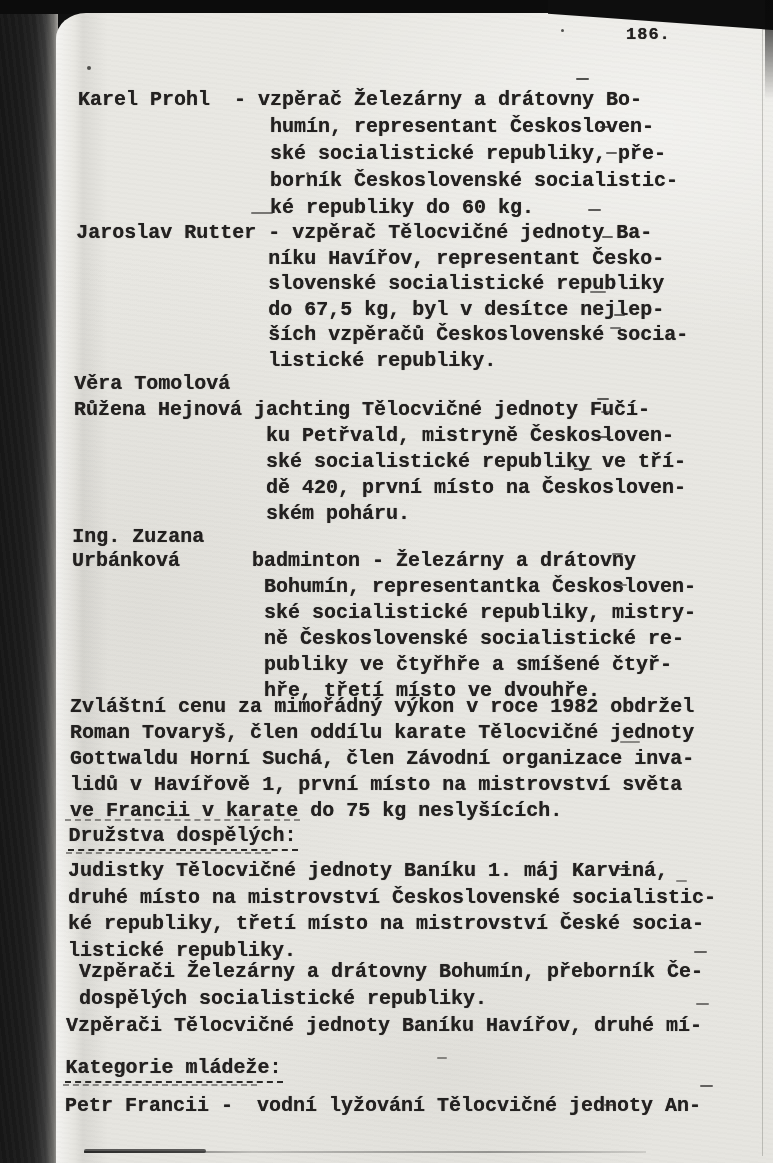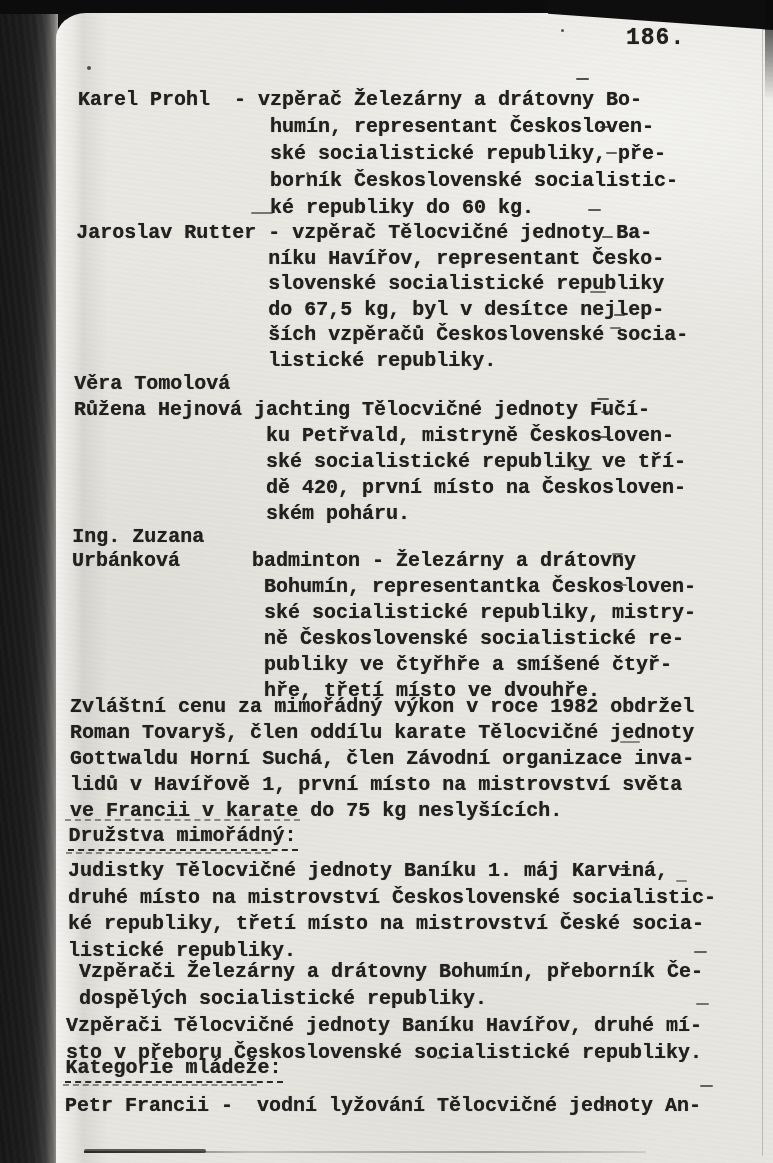--- a/index.html
+++ b/index.html
@@ -44,21 +44,21 @@
   .block{position:absolute;white-space:pre;}
   .tl{white-space:pre;}
   .heading-text{position:relative;display:inline-block;padding:0 2px 2px 0;
     border-bottom:2.5px dashed #2b2a28;}
   .h0 .heading-text::before{content:"";position:absolute;left:-3px;right:-2px;top:-5px;
     border-top:2px dashed rgba(43,42,40,.5);}
   .heading-text::after{content:"";position:absolute;left:-2px;right:12%;bottom:-5px;
     border-top:2px dashed rgba(43,42,40,.5);}
 
   .page-number{position:absolute;left:626px;top:25px;z-index:2;color:#232120;
-    font-size:23px;font-weight:700;letter-spacing:1px;text-shadow:0 0 .7px rgba(30,28,26,.8);}
+    font-size:17px;font-weight:700;letter-spacing:1px;text-shadow:0 0 .7px rgba(30,28,26,.8);}
 
   
   .art{position:absolute;background:#2b2a28;border-radius:1px;z-index:2;}
   .dot{border-radius:50%;}
   .bline{position:absolute;left:84px;top:1151px;width:562px;height:2px;z-index:2;
     background:linear-gradient(to right,rgba(30,30,30,.8),rgba(30,30,30,.2) 30%,rgba(30,30,30,.4) 72%,rgba(30,30,30,.12));}
   .bchunk{position:absolute;left:84px;top:1149px;width:122px;height:4px;z-index:2;
     background:rgba(30,30,30,.7);border-radius:2px;}
 </style>
 </head>
@@ -75,24 +75,24 @@
   <div class="page-number">186.</div>
 
   <div class="doc" id="doc">
       <div class="block" style="top: 86px; left: 78px;"><div class="tl" style="line-height: 27px; padding-left: 0ch;">Karel Prohl  - vzpěrač Železárny a drátovny Bo-</div><div class="tl" style="line-height: 27px; padding-left: 16ch;">humín, representant Českosloven-</div><div class="tl" style="line-height: 27px; padding-left: 16ch;">ské socialistické republiky, pře-</div><div class="tl" style="line-height: 27px; padding-left: 16ch;">borník Československé socialistic-</div><div class="tl" style="line-height: 27px; padding-left: 16ch;">ké republiky do 60 kg.</div></div>
       <div class="block" style="top: 220px; left: 76.258px;"><div class="tl" style="line-height: 25.5px; padding-left: 0ch;">Jaroslav Rutter - vzpěrač Tělocvičné jednoty Ba-</div><div class="tl" style="line-height: 25.5px; padding-left: 16ch;">níku Havířov, representant Česko-</div><div class="tl" style="line-height: 25.5px; padding-left: 16ch;">slovenské socialistické republiky</div><div class="tl" style="line-height: 25.5px; padding-left: 16ch;">do 67,5 kg, byl v desítce nejlep-</div><div class="tl" style="line-height: 25.5px; padding-left: 16ch;">ších vzpěračů Československé socia-</div><div class="tl" style="line-height: 25.5px; padding-left: 16ch;">listické republiky.</div></div>
       <div class="block" style="top: 371px; left: 74.295px;"><div class="tl" style="line-height: 26px; padding-left: 0ch;">Věra Tomolová</div></div>
       <div class="block" style="top: 397px; left: 73.957px;"><div class="tl" style="line-height: 26px; padding-left: 0ch;">Růžena Hejnová jachting Tělocvičné jednoty Fučí-</div><div class="tl" style="line-height: 26px; padding-left: 16ch;">ku Petřvald, mistryně Českosloven-</div><div class="tl" style="line-height: 26px; padding-left: 16ch;">ské socialistické republiky ve tří-</div><div class="tl" style="line-height: 26px; padding-left: 16ch;">dě 420, první místo na Českosloven-</div><div class="tl" style="line-height: 26px; padding-left: 16ch;">ském poháru.</div></div>
       <div class="block" style="top: 524px; left: 72.306px;"><div class="tl" style="line-height: 26px; padding-left: 0ch;">Ing. Zuzana</div></div>
       <div class="block" style="top: 548px; left: 71.994px;"><div class="tl" style="line-height: 26px; padding-left: 0ch;">Urbánková      badminton - Železárny a drátovny</div><div class="tl" style="line-height: 26px; padding-left: 16ch;">Bohumín, representantka Českosloven-</div><div class="tl" style="line-height: 26px; padding-left: 16ch;">ské socialistické republiky, mistry-</div><div class="tl" style="line-height: 26px; padding-left: 16ch;">ně Československé socialistické re-</div><div class="tl" style="line-height: 26px; padding-left: 16ch;">publiky ve čtyřhře a smíšené čtyř-</div><div class="tl" style="line-height: 26px; padding-left: 16ch;">hře, třetí místo ve dvouhře.</div></div>
       <div class="block" style="top: 694px; left: 70.096px;"><div class="tl" style="line-height: 26px; padding-left: 0ch;">Zvláštní cenu za mimořádný výkon v roce 1982 obdržel</div><div class="tl" style="line-height: 26px; padding-left: 0ch;">Roman Tovaryš, člen oddílu karate Tělocvičné jednoty</div><div class="tl" style="line-height: 26px; padding-left: 0ch;">Gottwaldu Horní Suchá, člen Závodní organizace inva-</div><div class="tl" style="line-height: 26px; padding-left: 0ch;">lidů v Havířově 1, první místo na mistrovství světa</div><div class="tl" style="line-height: 26px; padding-left: 0ch;">ve Francii v karate do 75 kg neslyšících.</div></div>
-      <div class="block heading h0" style="top: 824px; left: 68.406px;"><span class="heading-text">Družstva mimořádný:</span></div>
+      <div class="block heading h0" style="top: 824px; left: 68.406px;"><span class="heading-text">Družstva dospělých:</span></div>
       <div class="block" style="top: 858px; left: 67.964px;"><div class="tl" style="line-height: 26.7px; padding-left: 0ch;">Judistky Tělocvičné jednoty Baníku 1. máj Karviná,</div><div class="tl" style="line-height: 26.7px; padding-left: 0ch;">druhé místo na mistrovství Československé socialistic-</div><div class="tl" style="line-height: 26.7px; padding-left: 0ch;">ké republiky, třetí místo na mistrovství České socia-</div><div class="tl" style="line-height: 26.7px; padding-left: 0ch;">listické republiky.</div></div>
       <div class="block" style="top: 958px; left: 79px;"><div class="tl" style="line-height: 27px; padding-left: 0ch;">Vzpěrači Železárny a drátovny Bohumín, přeborník Če-</div><div class="tl" style="line-height: 27px; padding-left: 0ch;">dospělých socialistické republiky.</div></div>
-      <div class="block" style="top: 1012px; left: 65.962px;"><div class="tl" style="line-height: 27px; padding-left: 0ch;">Vzpěrači Tělocvičné jednoty Baníku Havířov, druhé mí-</div><div class="tl" style="line-height: 27px; padding-left: 0ch;">sto v přeboru Československé socialistické republiky.</div></div>
+      <div class="block" style="top: 1012px; left: 65.962px;"><div class="tl" style="line-height: 27px; padding-left: 0ch;">Vzpěrači Tělocvičné jednoty Baníku Havířov, druhé mí-</div></div>
       <div class="block heading h1" style="top: 1056px; left: 65.39px;"><span class="heading-text">Kategorie mládeže:</span></div>
       <div class="block" style="top: 1092px; left: 64.922px;"><div class="tl" style="line-height: 27px; padding-left: 0ch;">Petr Francii -  vodní lyžování Tělocvičné jednoty An-</div></div>
     </div>
 
   <div class="bline"></div>
   <div class="bchunk"></div>
 <div class="art" style="left: 576px; top: 78px; width: 13px; height: 2px; opacity: 0.8;"></div>
     <div class="art" style="left: 600px; top: 126px; width: 11px; height: 2px; opacity: 0.7;"></div>
     <div class="art" style="left: 606px; top: 152px; width: 11px; height: 2px; opacity: 0.7;"></div>
     <div class="art" style="left: 588px; top: 209px; width: 13px; height: 2px; opacity: 0.75;"></div>

